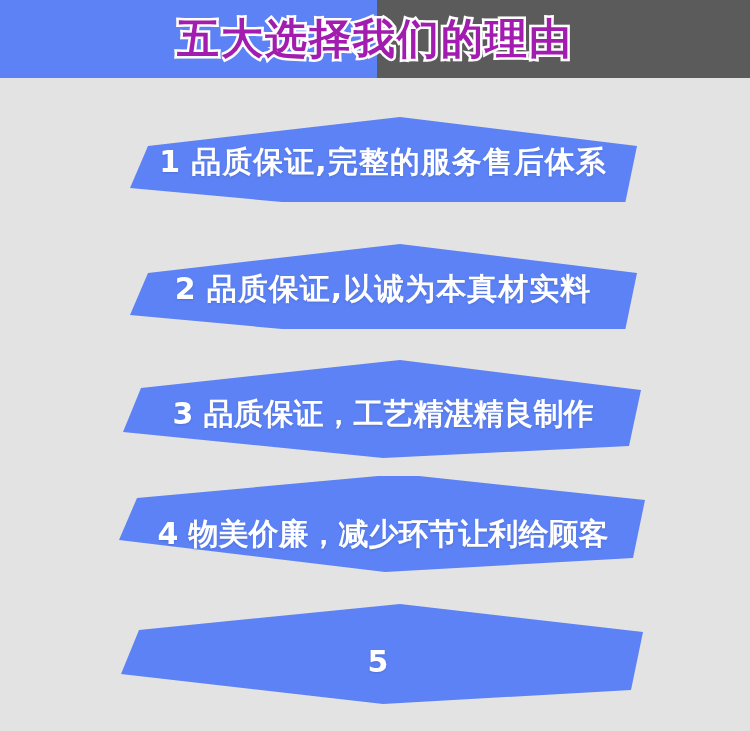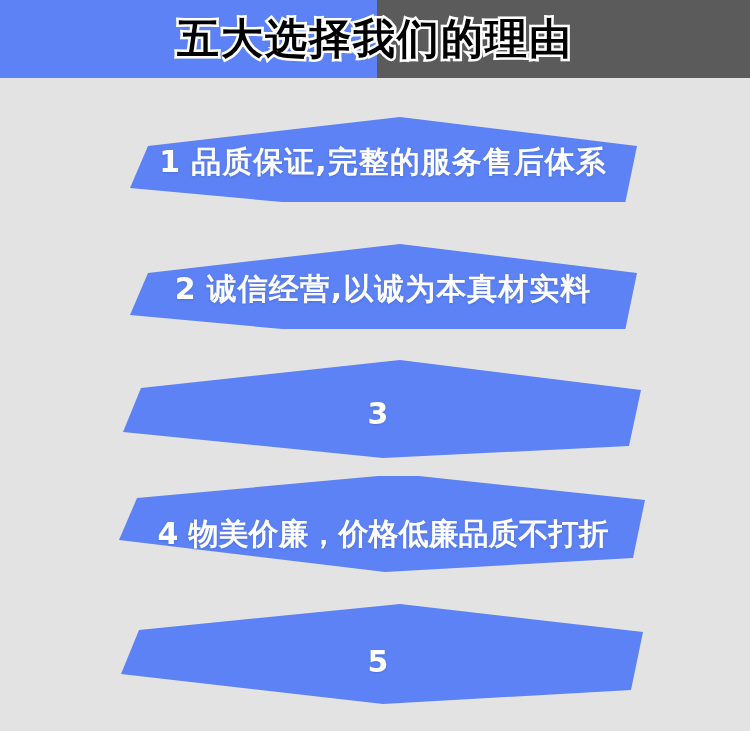--- a/index.html
+++ b/index.html
@@ -129,61 +129,62 @@
   .banner-5 .banner-text { letter-spacing: 0px; }
 </style>
 </head>
 <body>
 
 <div id="page" style="background: rgb(227, 227, 227);">
 
   <div class="header">
     <div class="header-bg-left" style="background: rgb(92, 130, 245);"></div>
     <div class="header-bg-right" style="background: rgb(91, 91, 91);"></div>
-    <div class="header-title" style="color: #000000; -webkit-text-stroke: 5px rgb(255, 255, 255);">五大选择我们的理由</div>
+    <div class="header-title" style="color: #a21caf; -webkit-text-stroke: 5px rgb(255, 255, 255);">五大选择我们的理由</div>
   </div>
 
   <div class="banner-list">
 
     <div class="banner banner-1">
       <svg viewBox="0 0 540 108" preserveAspectRatio="none">
         <polygon points="17,94 35,52 287,23 524,52 512,110 267,117" fill="#5c82f5"></polygon>
       </svg>
       <div class="banner-text" style="color: rgb(255, 255, 255);">
         <span class="banner-index">1</span>
         <span>品质保证,完整的服务售后体系</span>
       </div>
     </div>
 
     <div class="banner banner-2">
       <svg viewBox="0 0 540 108" preserveAspectRatio="none">
         <polygon points="17,94 35,52 287,23 524,52 512,110 267,117" fill="#5c82f5"></polygon>
       </svg>
       <div class="banner-text" style="color: rgb(255, 255, 255);">
         <span class="banner-index">2</span>
-        <span>诚信经营,以诚为本真材实料</span>
+        <span>品质保证,以诚为本真材实料</span>
       </div>
     </div>
 
     <div class="banner banner-3">
       <svg viewBox="0 0 540 108" preserveAspectRatio="none">
         <polygon points="10,82 28,38 287,10 528,40 516,96 270,108" fill="#5c82f5"></polygon>
       </svg>
       <div class="banner-text" style="color: rgb(255, 255, 255);">
         <span class="banner-index">3</span>
+        <span>品质保证，工艺精湛精良制作</span>
       </div>
     </div>
 
     <div class="banner banner-4">
       <svg viewBox="0 0 540 108" preserveAspectRatio="none">
         <polygon points="6,64 24,22 287,-2 532,24 520,82 272,96" fill="#5c82f5"></polygon>
       </svg>
       <div class="banner-text" style="color: rgb(255, 255, 255);">
         <span class="banner-index">4</span>
-        <span>物美价廉，价格低廉品质不打折</span>
+        <span>物美价廉，减少环节让利给顾客</span>
       </div>
     </div>
 
     <div class="banner banner-5">
       <svg viewBox="0 0 540 108" preserveAspectRatio="none">
         <polygon points="8,72 26,28 287,2 530,30 518,88 270,102" fill="#5c82f5"></polygon>
       </svg>
       <div class="banner-text" style="color: rgb(255, 255, 255);">
         <span class="banner-index">5</span>
       </div>

